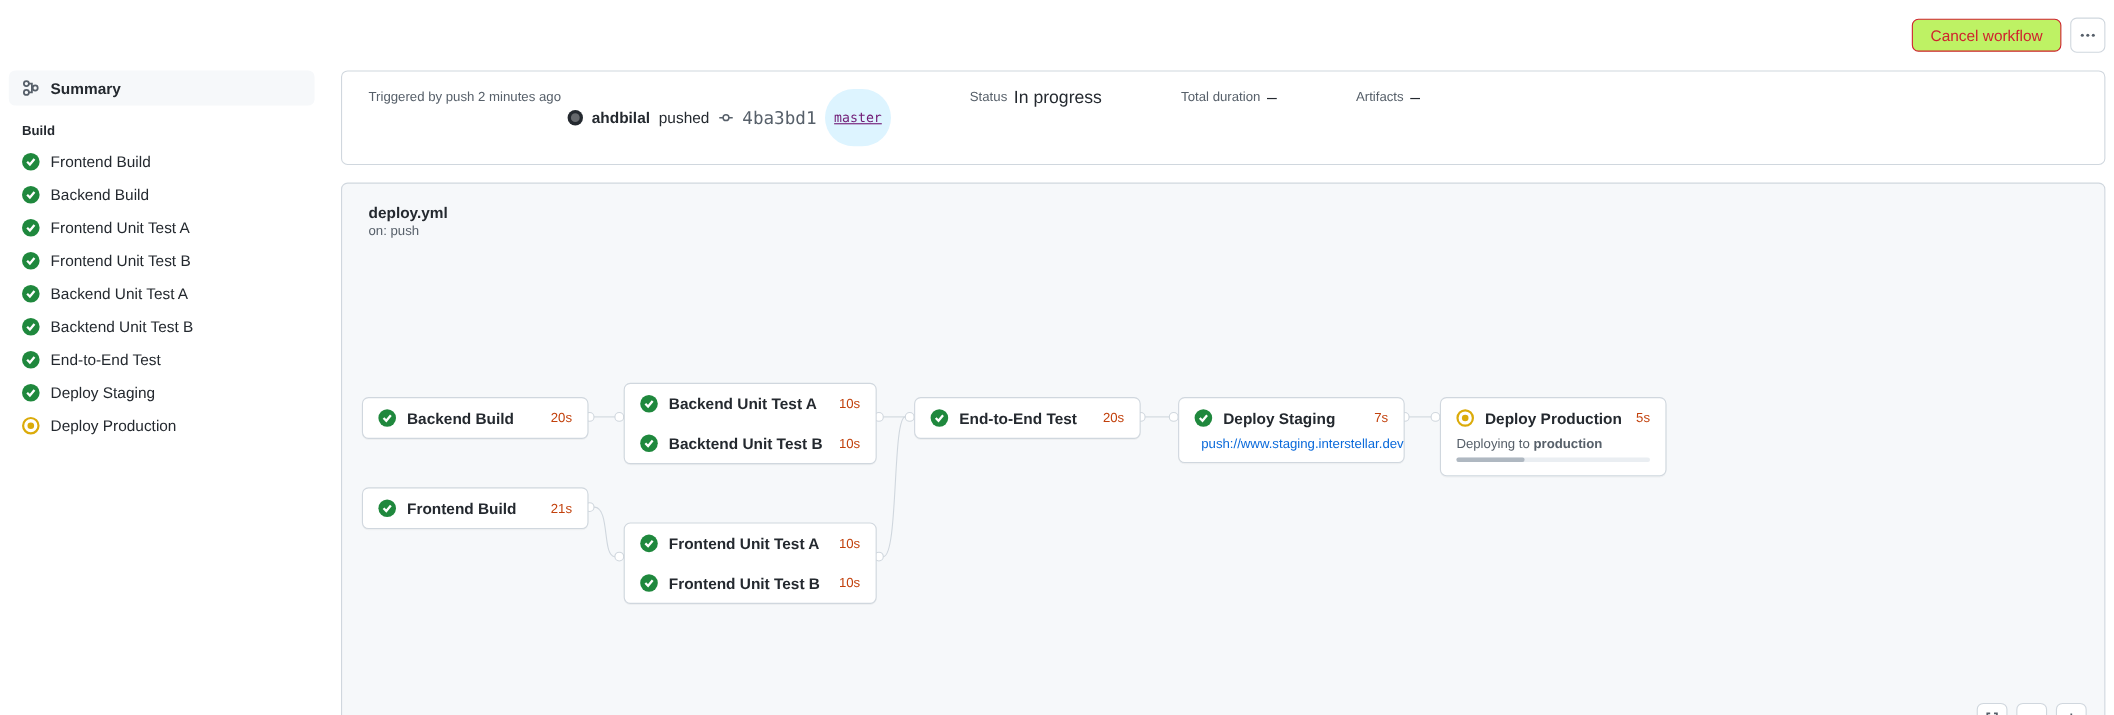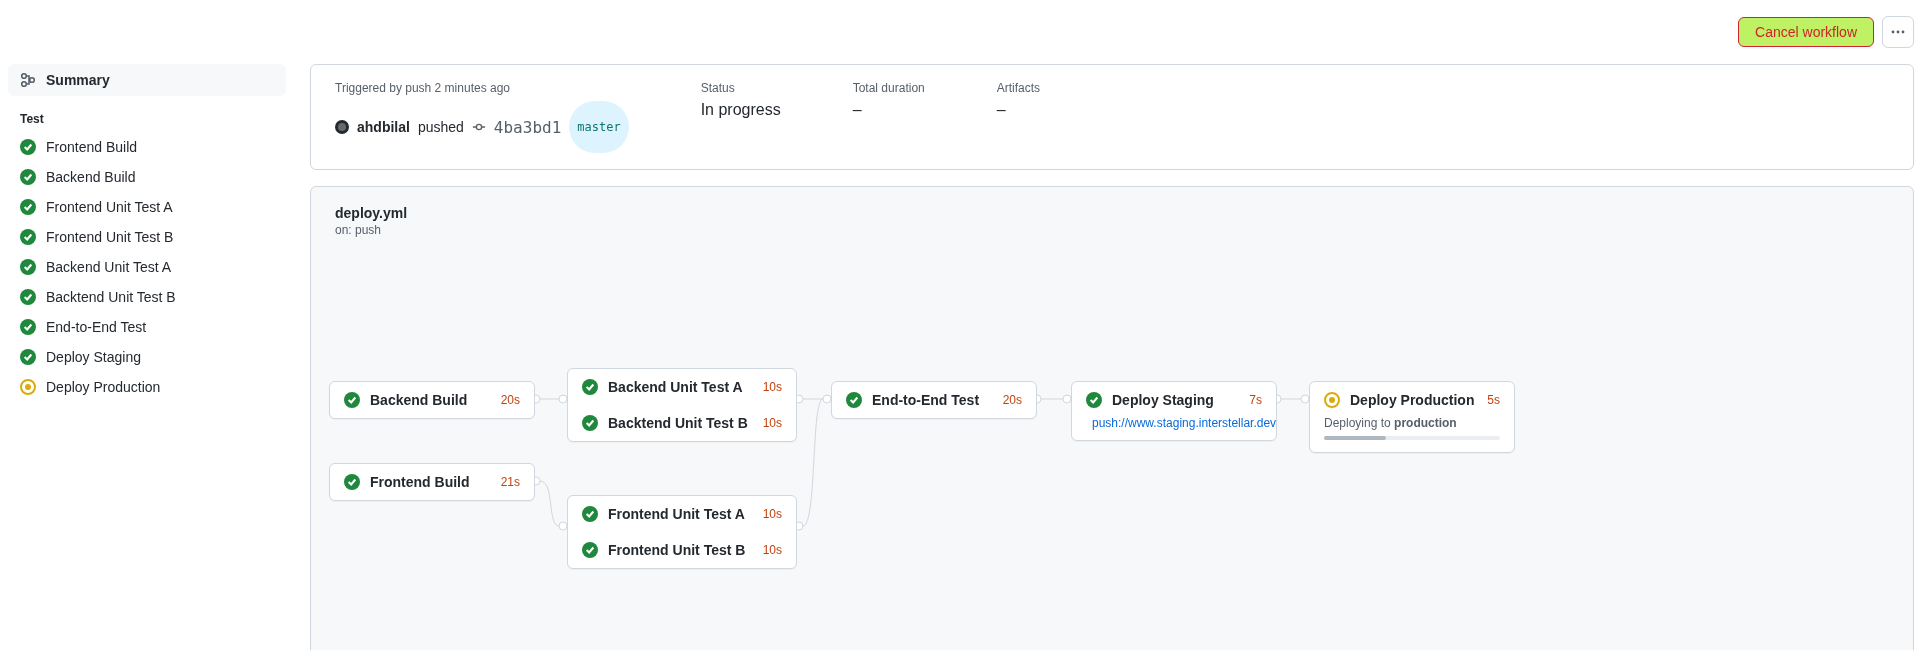--- a/index.html
+++ b/index.html
@@ -68,31 +68,31 @@
   width: 16px; height: 16px; position: relative; display: inline-block; flex-shrink: 0;
 }
 .spin-small::before { content: ""; position: absolute; inset: 0; border: 2px solid #dbab0a; border-radius: 50%; }
 .spin-small::after { content: ""; position: absolute; top: 50%; left: 50%; width: 6px; height: 6px; margin: -3px 0 0 -3px; background: #dbab0a; border-radius: 50%; }
 
 .main { flex: 1; min-width: 0; }
 .info-card {
   border: 1px solid #d0d7de; border-radius: 6px; background: #fff; padding: 16px 24px;
   display: flex; gap: 72px;
 }
-.info-block { display: flex; flex-direction: column; gap: 6px; }
+.info-block { display: flex; gap: 6px; }
 .info-label { font-size: 12px; color: #57606a; }
 .info-value { font-size: 16px; color: #24292f; font-weight: 400; }
 .push-line { display: flex; align-items: center; gap: 8px; font-size: 14px; }
 .avatar { width: 14px; height: 14px; border-radius: 50%; background: #24292f; display: inline-block; position: relative; }
 .avatar::after { content: ""; position: absolute; top: 3px; left: 3px; width: 8px; height: 8px; border-radius: 50%; background: #fff; opacity: 0.3; }
 .commit-ico { width: 14px; height: 14px; stroke: #57606a; fill: none; stroke-width: 1.5; }
 .sha { font-family: ui-monospace, SFMono-Regular, Menlo, monospace; font-size: 16px; color: #57606a; }
 .branch-badge {
-  font-family: ui-monospace, SFMono-Regular, Menlo, monospace; font-size: 12px; color: #0f766e;
-  background: #ddf4ff; border-radius: 32px; padding: 19px 8px;
+  font-family: ui-monospace, SFMono-Regular, Menlo, monospace; font-size: 12px; color: #701a75;
+  background: #ddf4ff; border-radius: 32px; padding: 19px 8px; text-decoration: underline;
 }
 
 .graph-card {
   border: 1px solid #d0d7de; border-radius: 6px; background: #f6f8fa; margin-top: 16px;
   height: 518px; position: relative;
 }
 .graph-header { padding: 18px 24px 4px 24px; }
 .wf-name { font-weight: 600; font-size: 14px; }
 .wf-on { font-size: 12px; color: #57606a; margin-top: 2px; }
 
@@ -148,21 +148,21 @@
   <aside class="sidebar">
     <div class="summary-item">
       <svg class="home-ico" viewBox="0 0 16 16">
           <circle cx="4" cy="4" r="2.3"></circle>
           <circle cx="4" cy="12" r="2.3"></circle>
           <circle cx="12" cy="8" r="2.3"></circle>
           <path d="M6 4 H9 V8 M6 12 H9 V8 H10"></path>
         </svg>
       <span>Summary</span>
     </div>
-    <div class="jobs-heading">Test</div>
+    <div class="jobs-heading">Build</div>
     <div id="jobs-list">
         <div class="job-item">
           <span class="check-icon">
             <svg viewBox="0 0 12 12">
               <path d="M2 6 L5 9 L10 3"></path>
             </svg>
           </span>
           <span>Frontend Build</span>
         </div>
         <div class="job-item">

